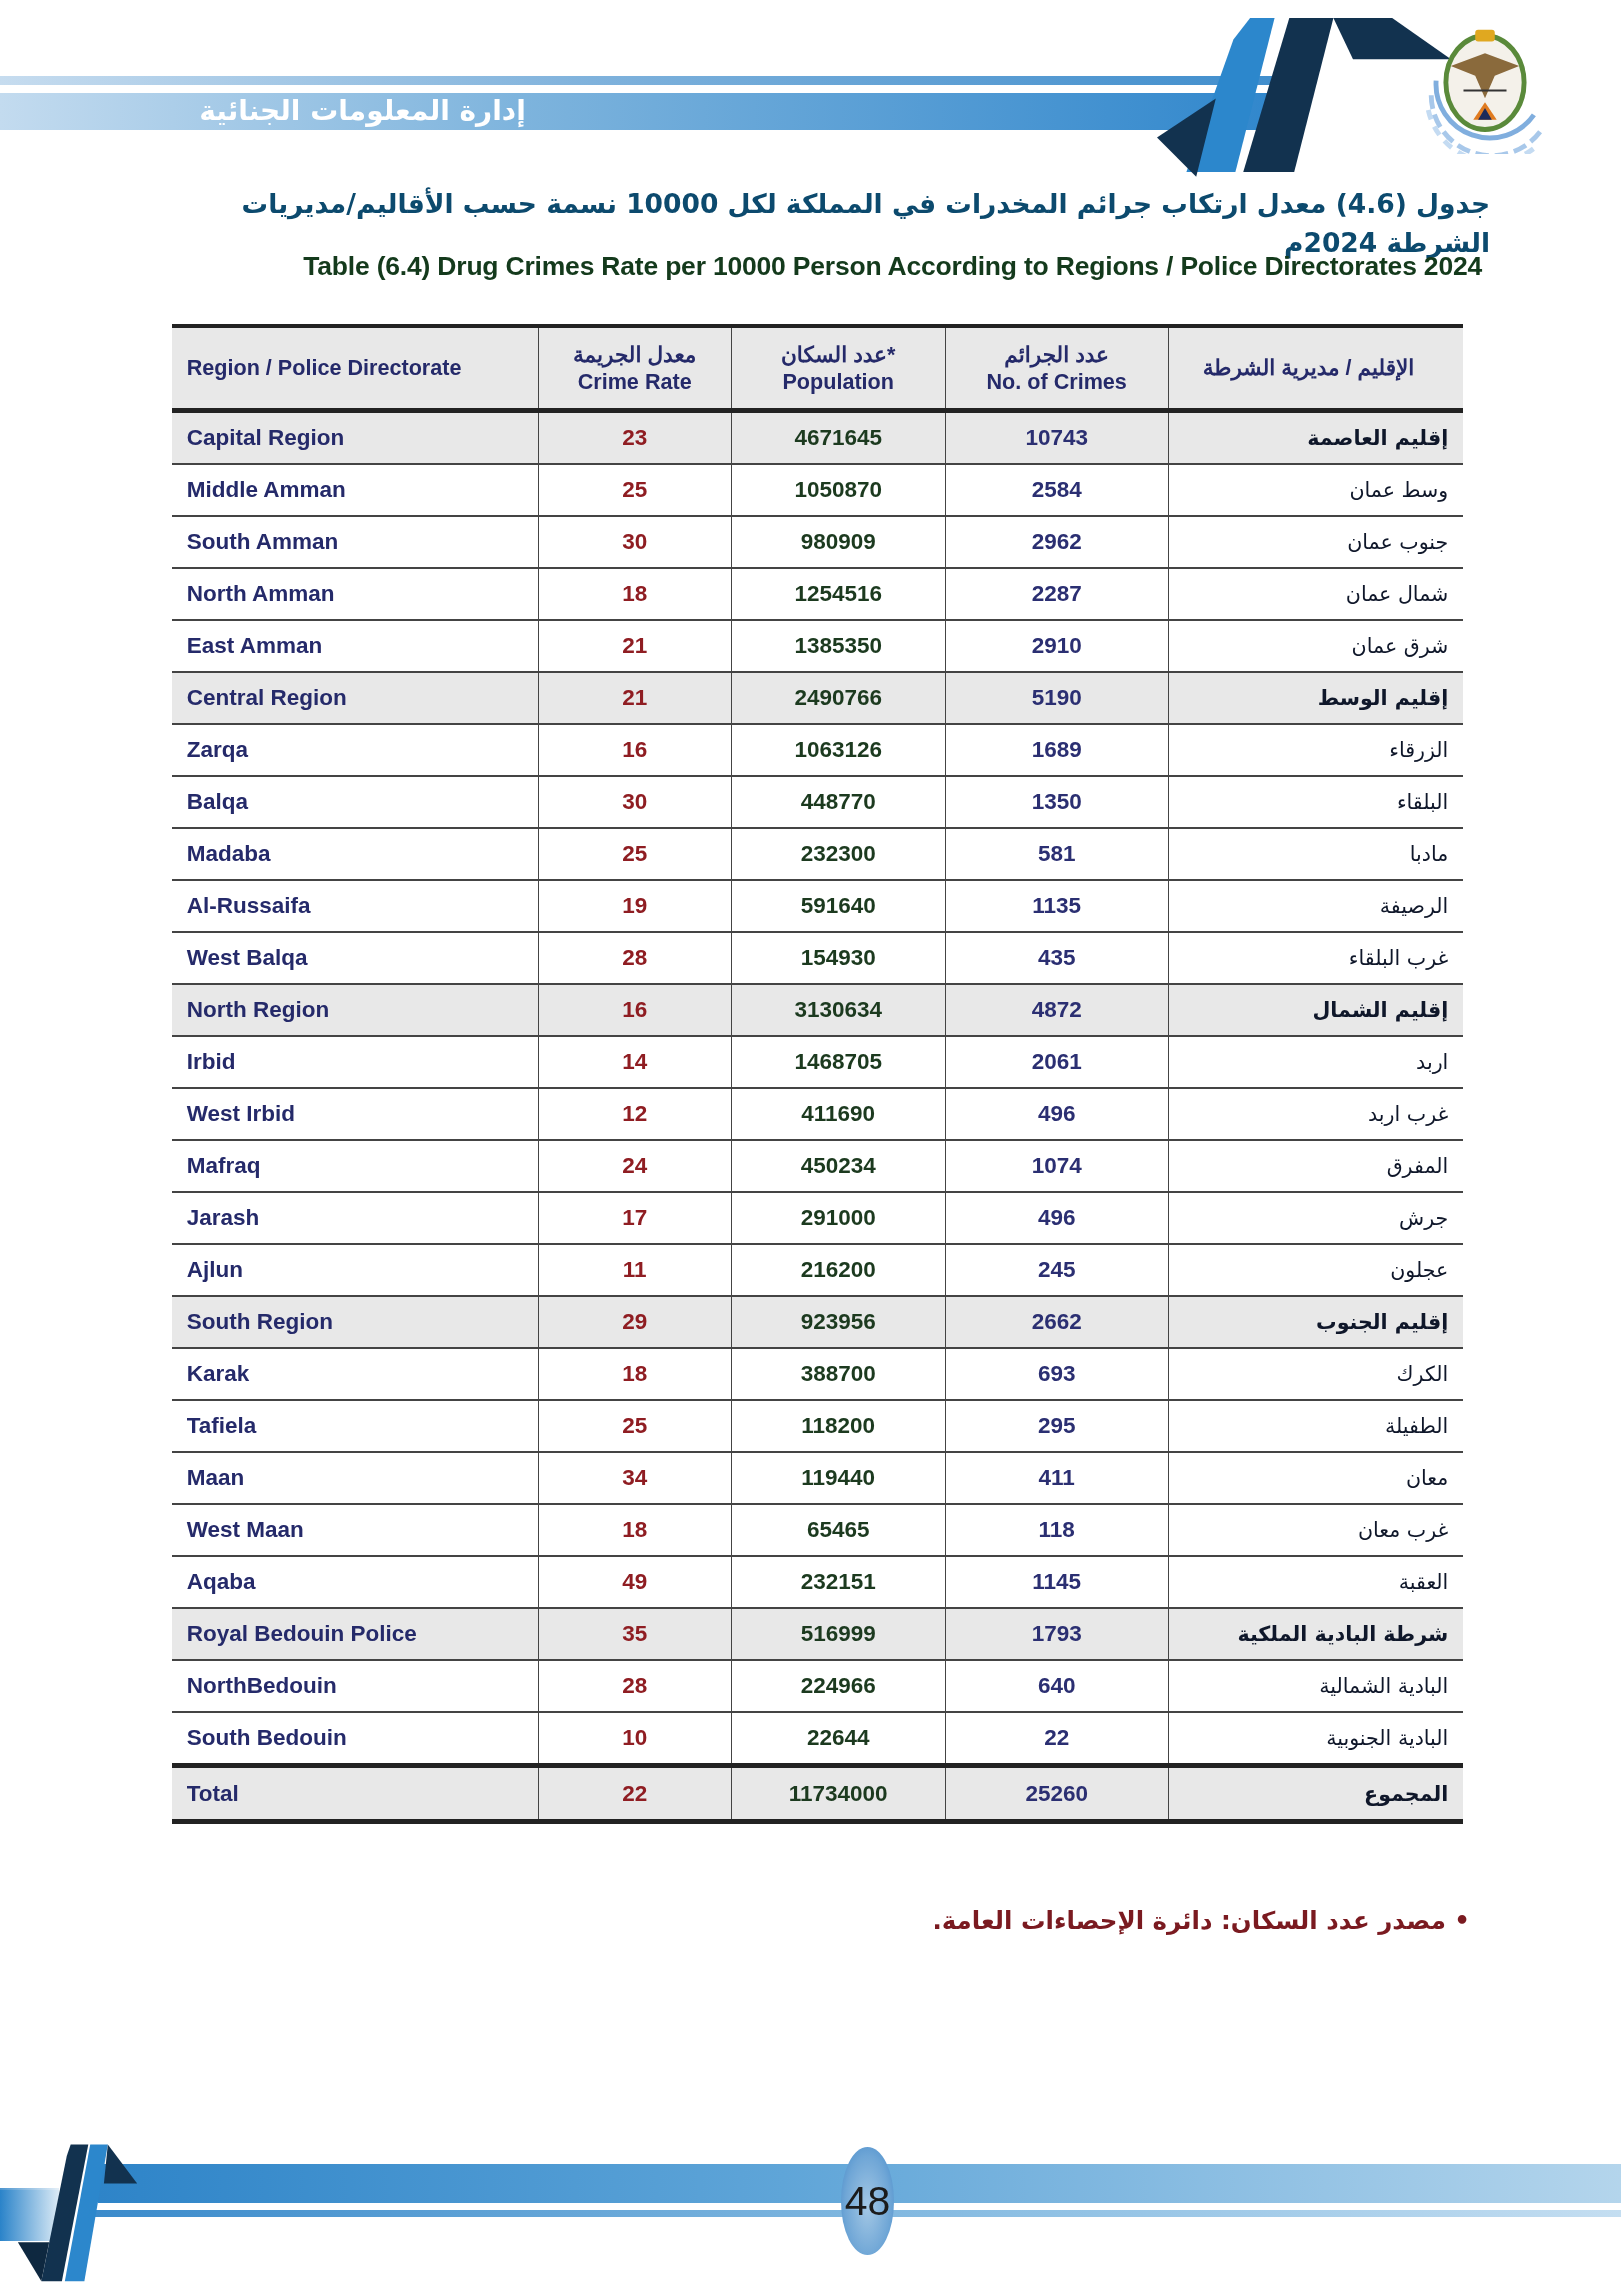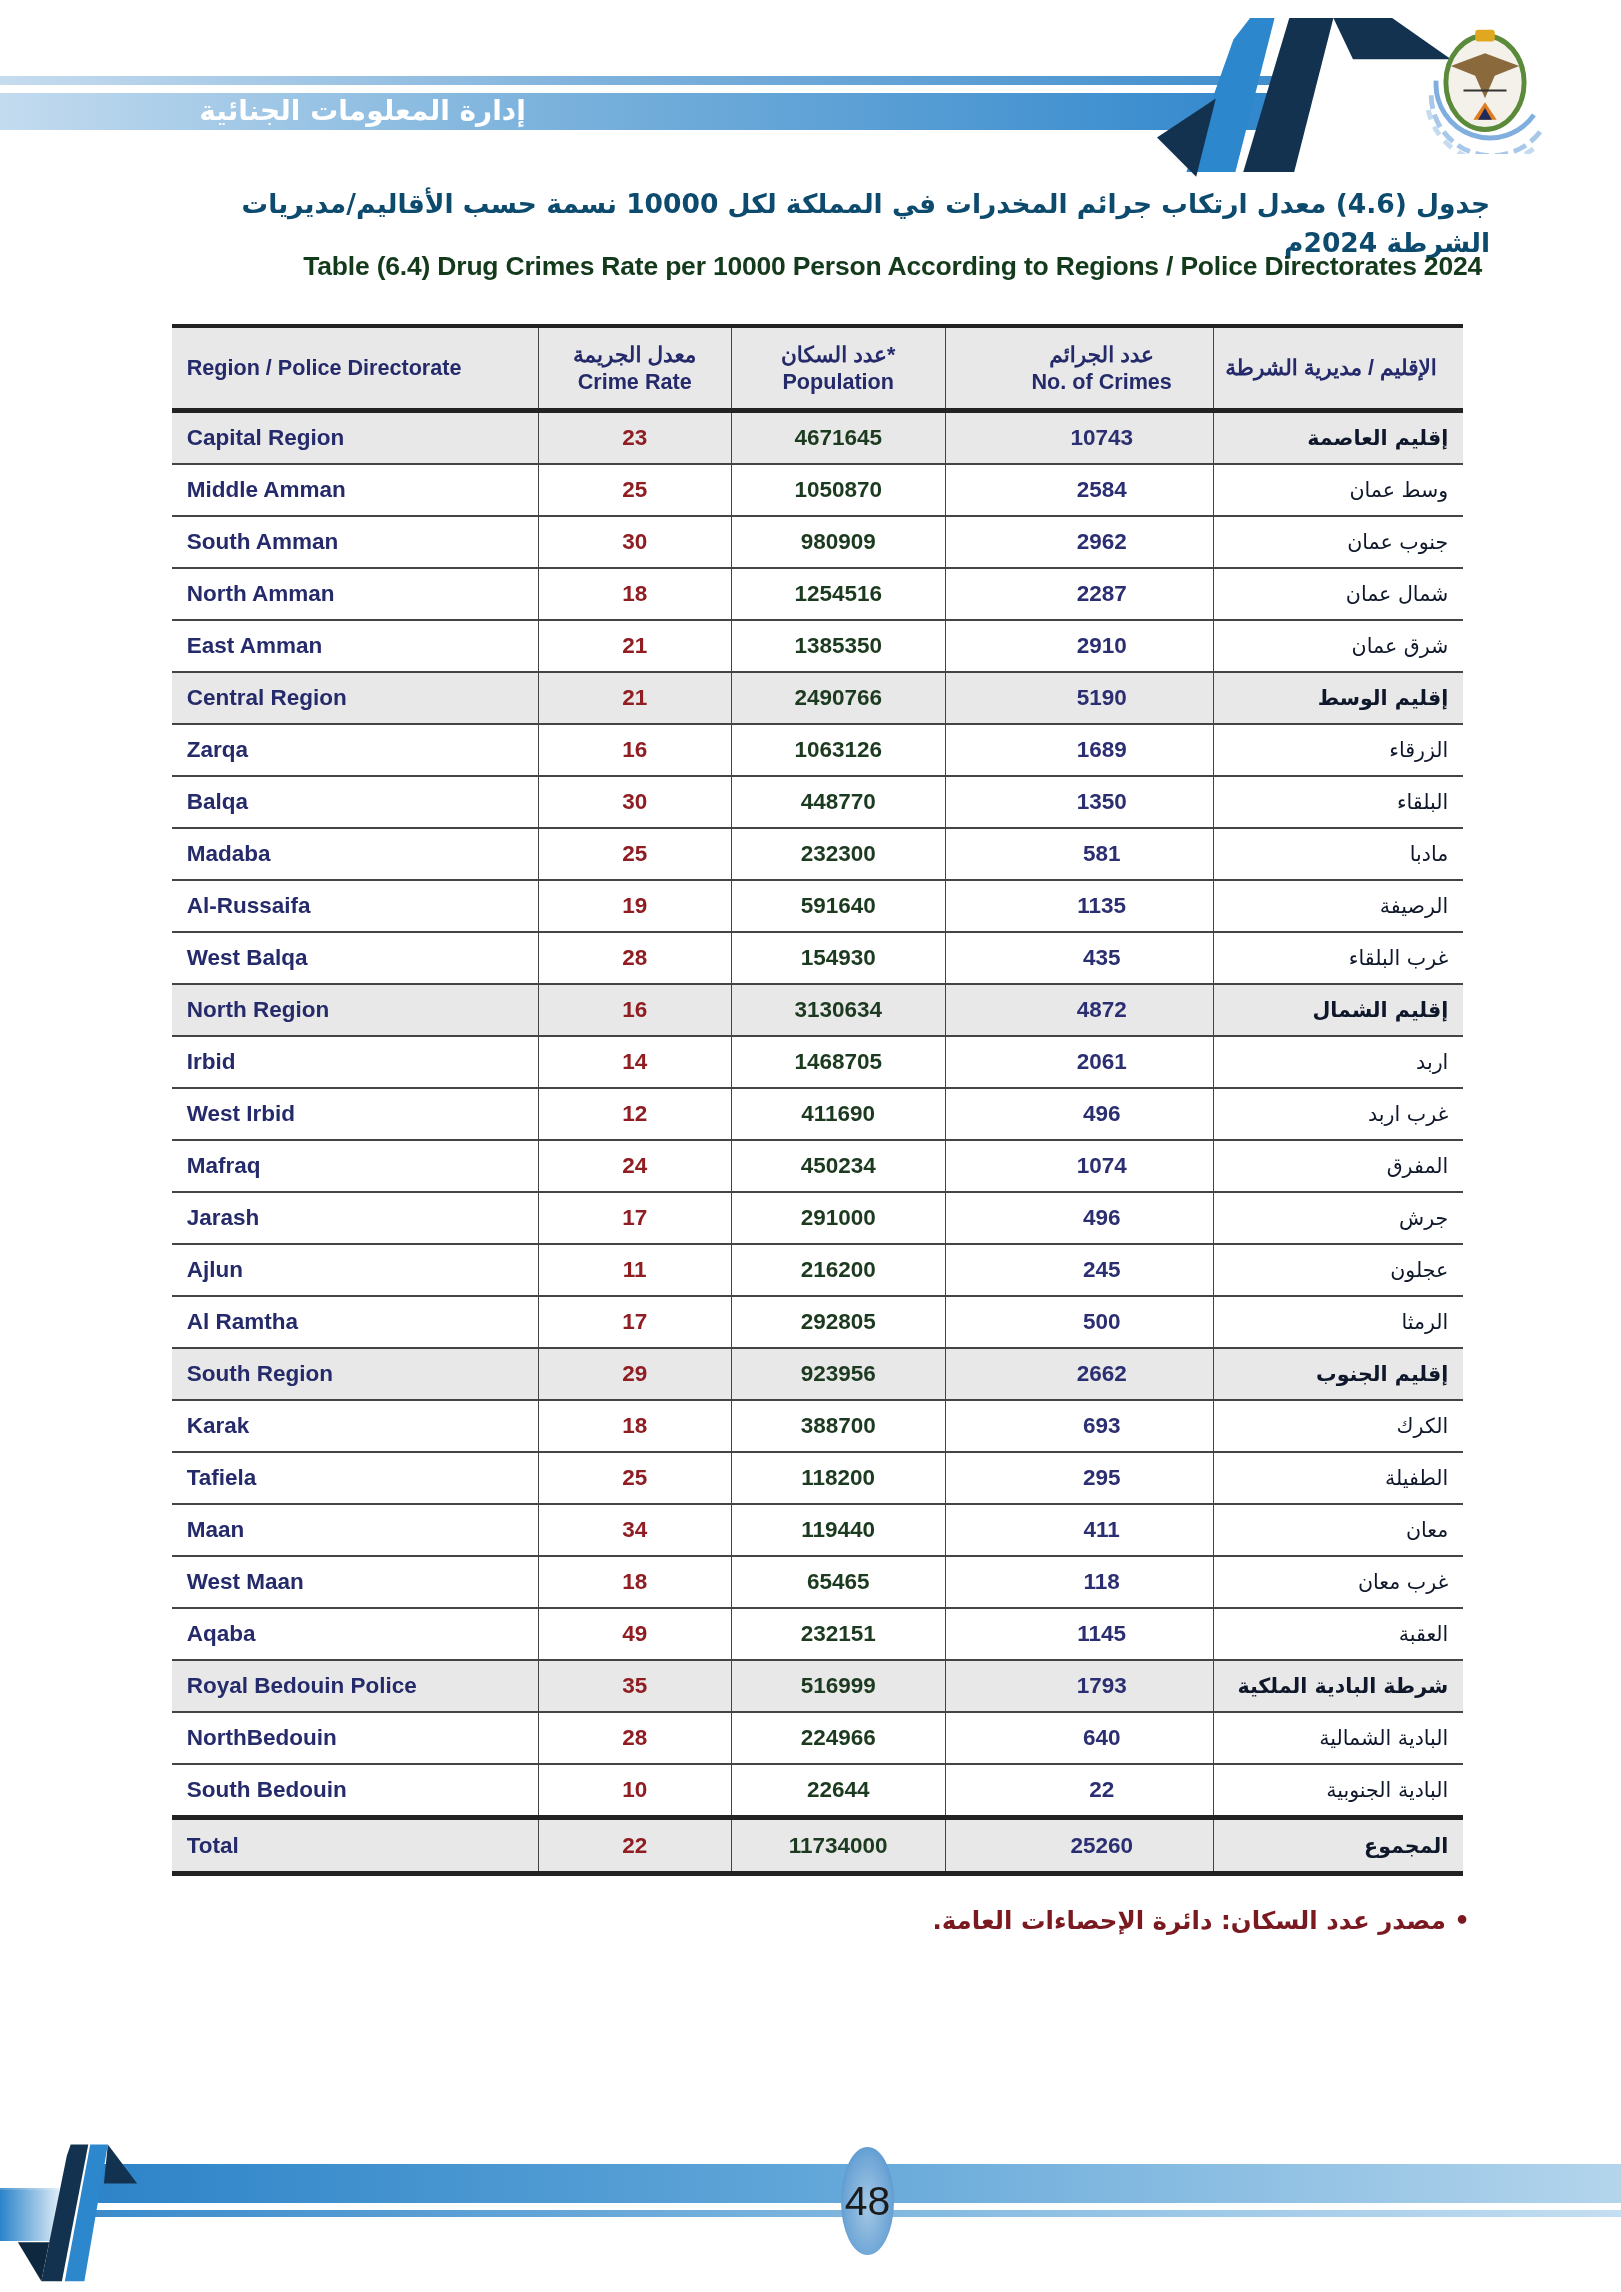--- a/index.html
+++ b/index.html
@@ -27,21 +27,21 @@
 
   
   .tbl { position:absolute; left:172px; top:324px; width:1291px; border-collapse:collapse;
          border-top:4.9px solid #222; font-family:"Liberation Sans", sans-serif; }
   .tbl td, .tbl th { padding:0; height:50px; border-bottom:2px solid #444; }
   .tbl th { background:#e8e8e8; height:80px; border-bottom:5.9px solid #222; font-weight:bold;
             color:#252a6a; font-size:21.6px; line-height:27.4px; }
   .tbl .c1 { width:351px; text-align:left; padding-left:14.7px; }
   .tbl .c2 { width:192px; text-align:center; border-left:1.5px solid #444; }
   .tbl .c3 { width:213px; text-align:center; border-left:1.5px solid #444; }
-  .tbl .c4 { width:222px; text-align:center; border-left:1.5px solid #444;padding-left:45px; }
+  .tbl .c4 { width:222px; text-align:center; border-left:1.5px solid #444; }
   .tbl .c5 { text-align:right; padding-right:14.7px; border-left:1.5px solid #444; direction:rtl; }
   .tbl th.c5 { text-align:center; }
   .tbl td { font-size:22.5px; font-weight:bold; }
   .tbl td.c1 { color:#252a6a; }
   .tbl td.c2 { color:#8f1d22; }
   .tbl td.c3 { color:#1c3a1f;margin-left:34px; }
   .tbl td.c4 { color:#2b2f72; }
   .tbl td.c5 { color:#0f172a; font-weight:normal; font-family:"DejaVu Sans", sans-serif; font-size:20.6px; }
   .tbl tr.region td { background:#e8e8e8; }
   .tbl tr.region td.c5 { font-weight:bold; }
@@ -229,27 +229,20 @@
         <td class="c4">496</td>
         <td class="c5">جرش</td>
       </tr>
       <tr class="">
         <td class="c1">Ajlun</td>
         <td class="c2">11</td>
         <td class="c3">216200</td>
         <td class="c4">245</td>
         <td class="c5">عجلون</td>
       </tr>
-      <tr class="">
-        <td class="c1">Al Ramtha</td>
-        <td class="c2">17</td>
-        <td class="c3">292805</td>
-        <td class="c4">500</td>
-        <td class="c5">الرمثا</td>
-      </tr>
       <tr class="region">
         <td class="c1">South Region</td>
         <td class="c2">29</td>
         <td class="c3">923956</td>
         <td class="c4">2662</td>
         <td class="c5">إقليم الجنوب</td>
       </tr>
       <tr class="">
         <td class="c1">Karak</td>
         <td class="c2">18</td>

